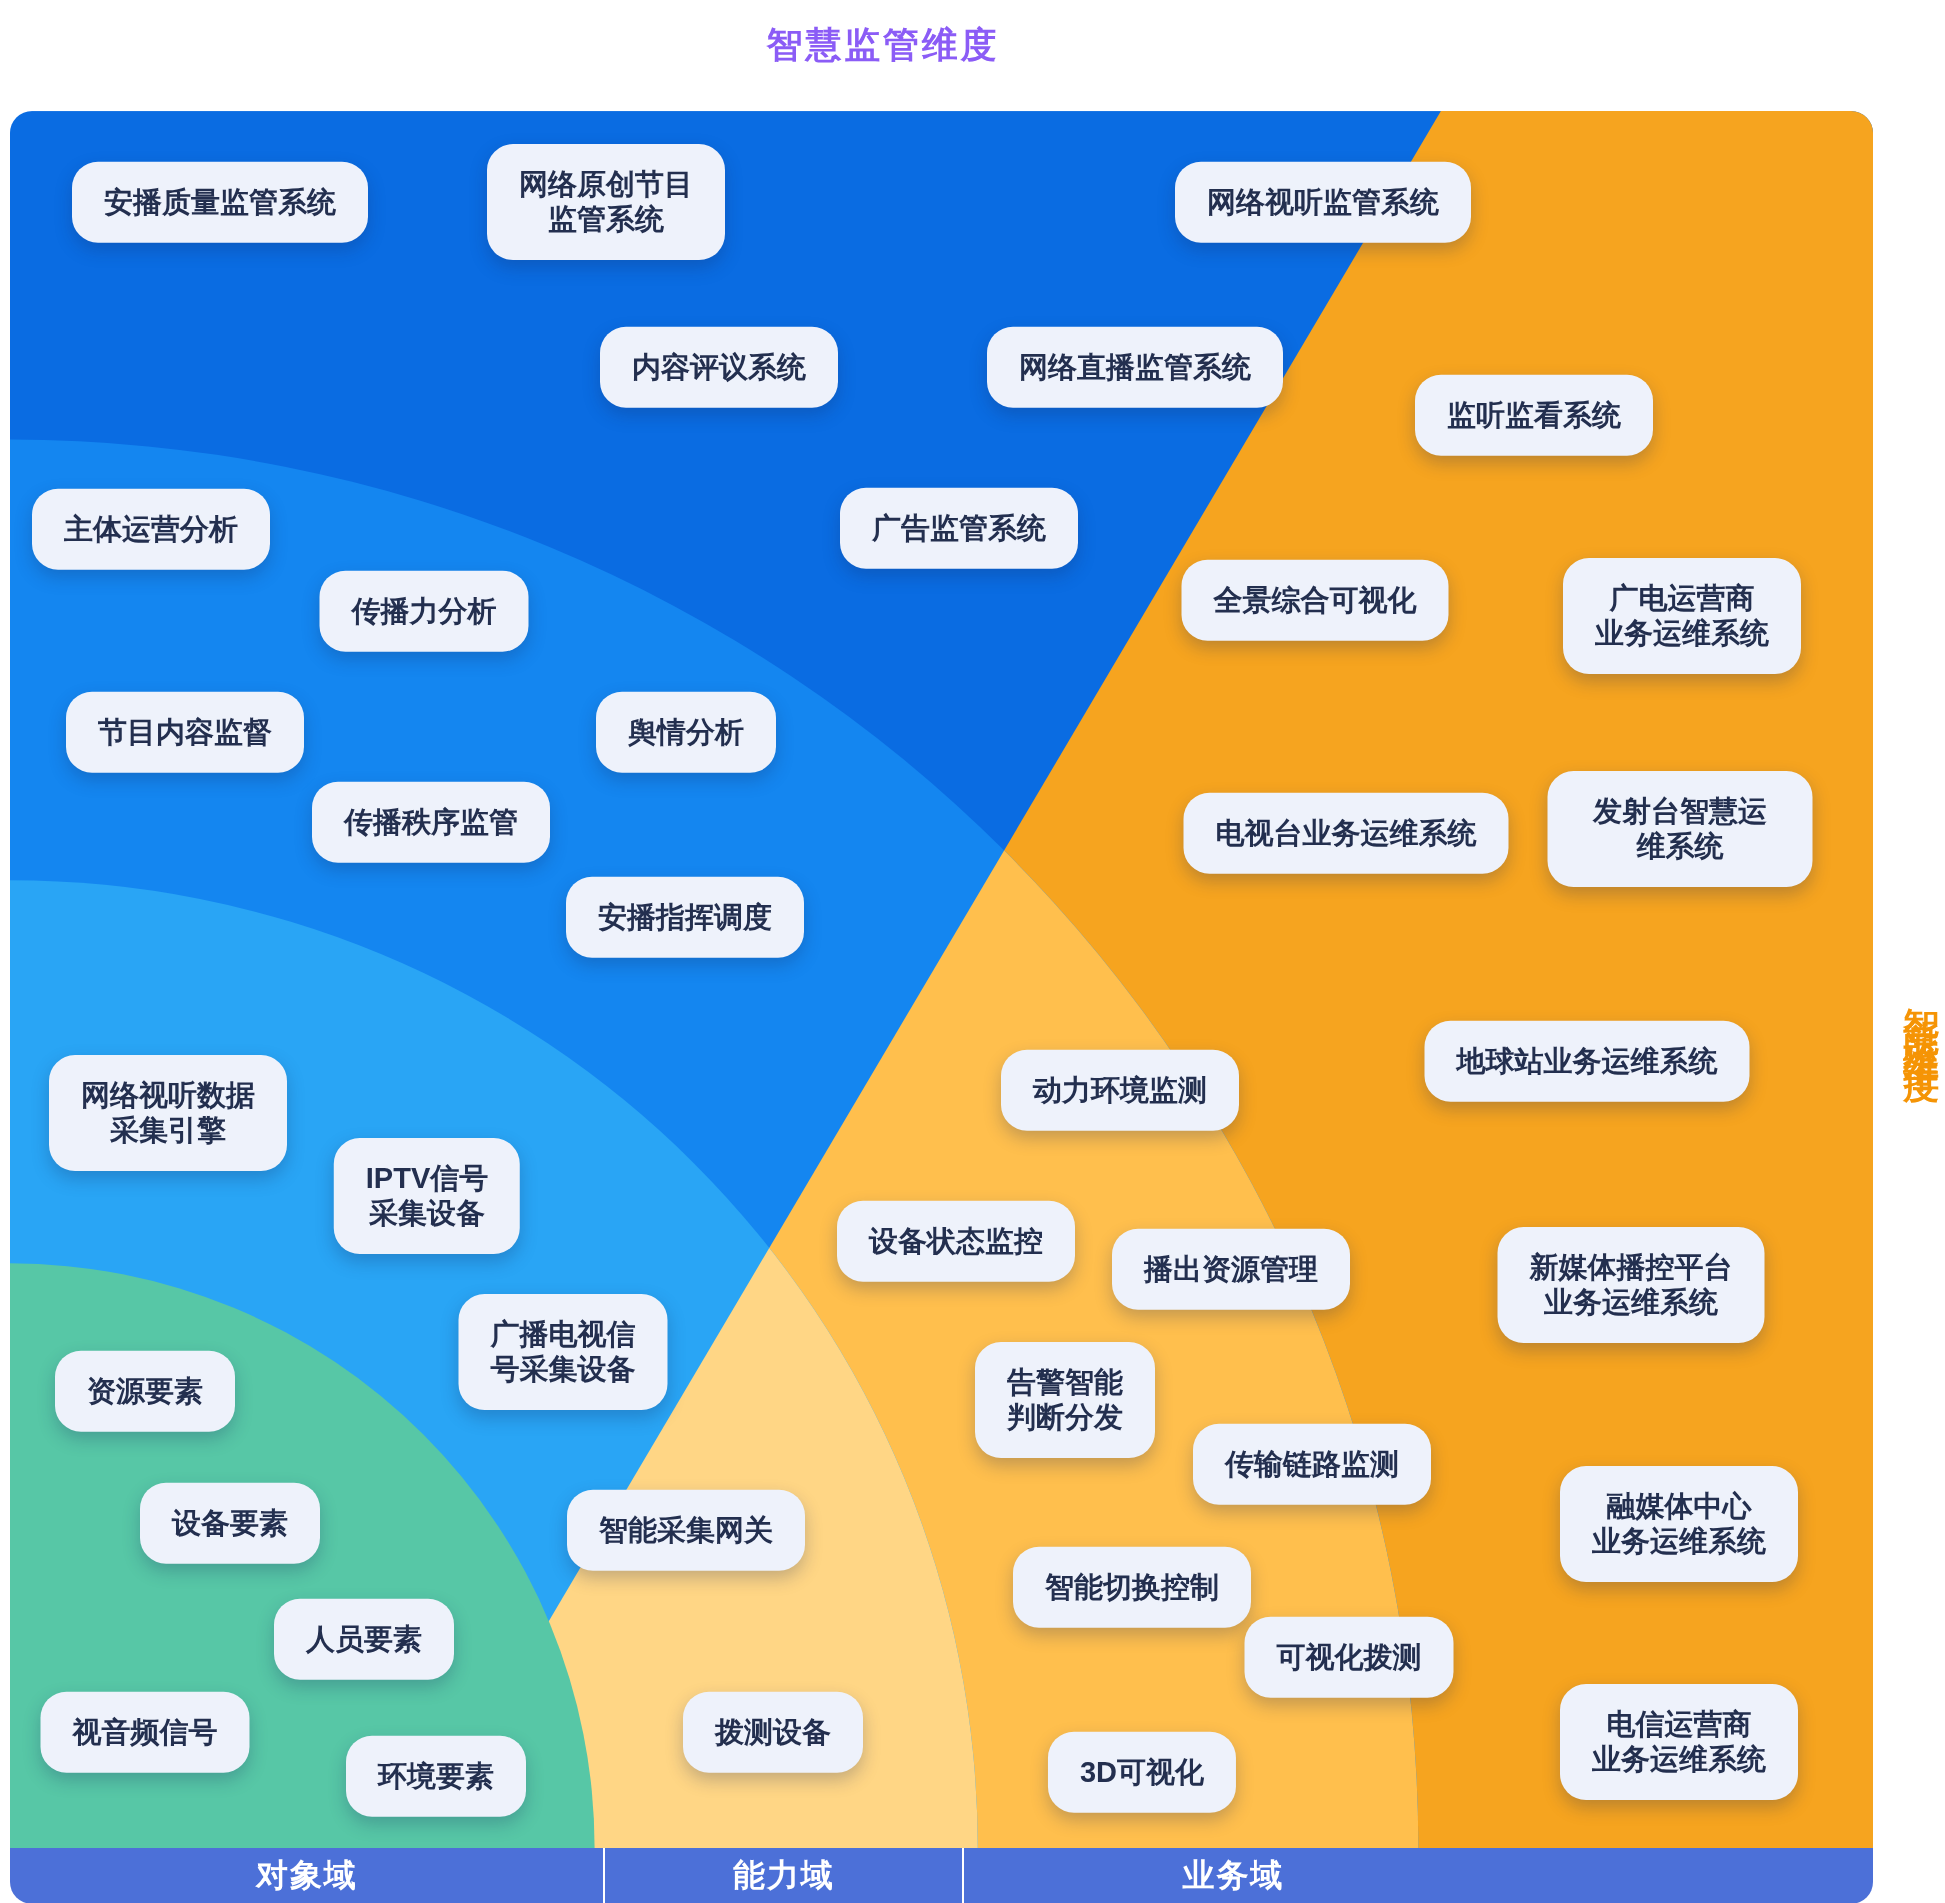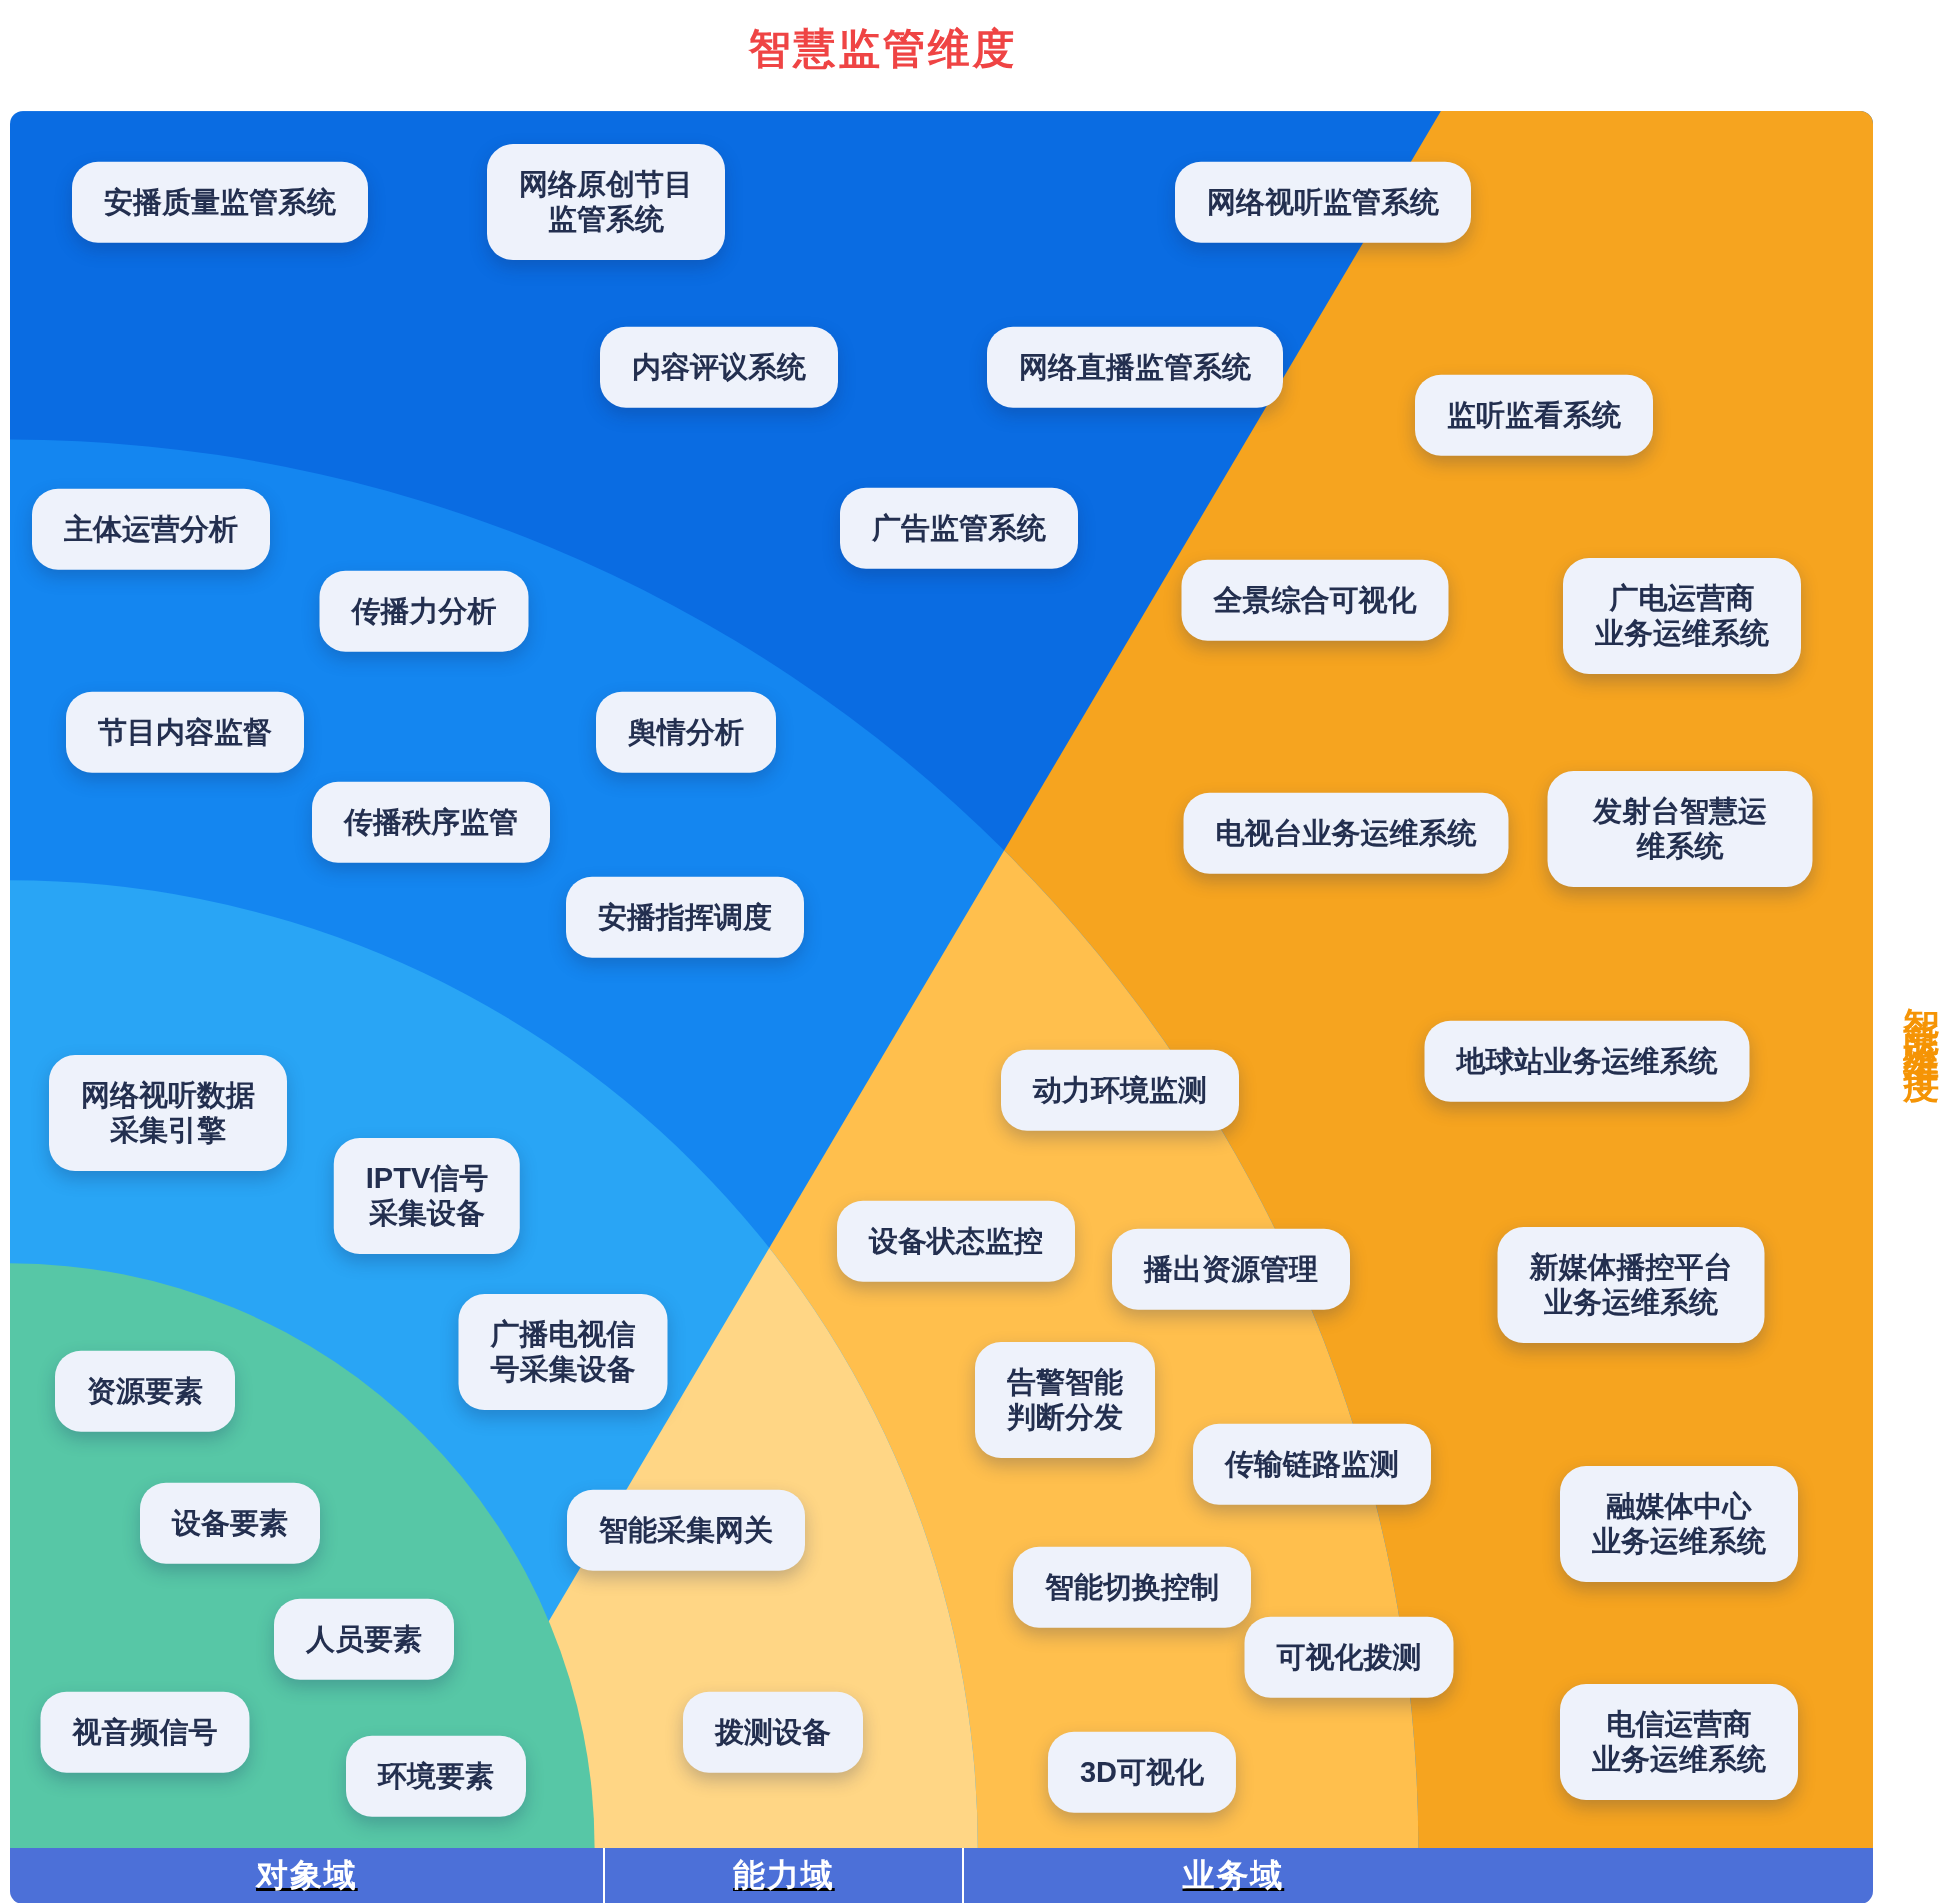--- a/index.html
+++ b/index.html
@@ -10,46 +10,45 @@
     height: 1904px;
     background: #ffffff;
     font-family: "Liberation Sans", "DejaVu Sans", sans-serif;
     overflow: hidden;
   }
   .main-title {
     position: absolute;
     left: 883px;
     top: 21px;
     transform: translateX(-50%);
-    font-size: 42px;
+    font-size: 36px;
     font-weight: bold;
     letter-spacing: 2.8px;
-    color: #ef4444;
+    color: #8b5cf6;
     white-space: nowrap;
   }
   .side-title {
     position: absolute;
     left: 1896px;
     top: 979px;
     writing-mode: vertical-lr;
     text-orientation: upright;
     font-size: 36px;
     font-weight: bold;
     letter-spacing: 11.3px;
     color: #f59405;
   }
   .board {
     position: absolute;
     left: 10.4px;
     top: 111px;
     width: 1863px;
     height: 1793px;
-    border-radius: 13px;
+    border-radius: 22px;
     overflow: hidden;
-    text-decoration: underline;
   }
   .board svg { display: block; }
   .domain-bar {
     display: grid;
     grid-template-columns: 593px 359px 540px 371px;
     height: 56px;
     background: #4c70d8;
   }
   .domain-cell {
     display: flex;

